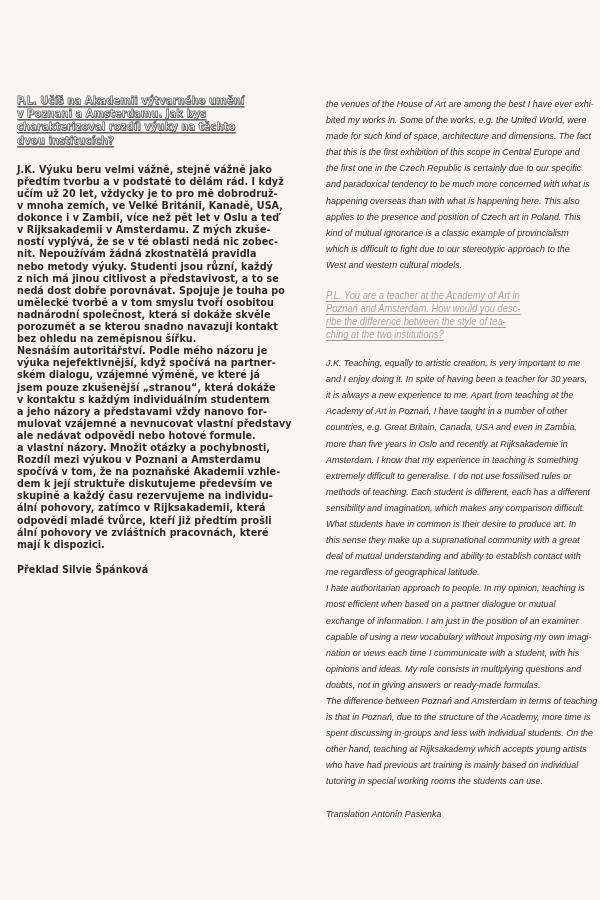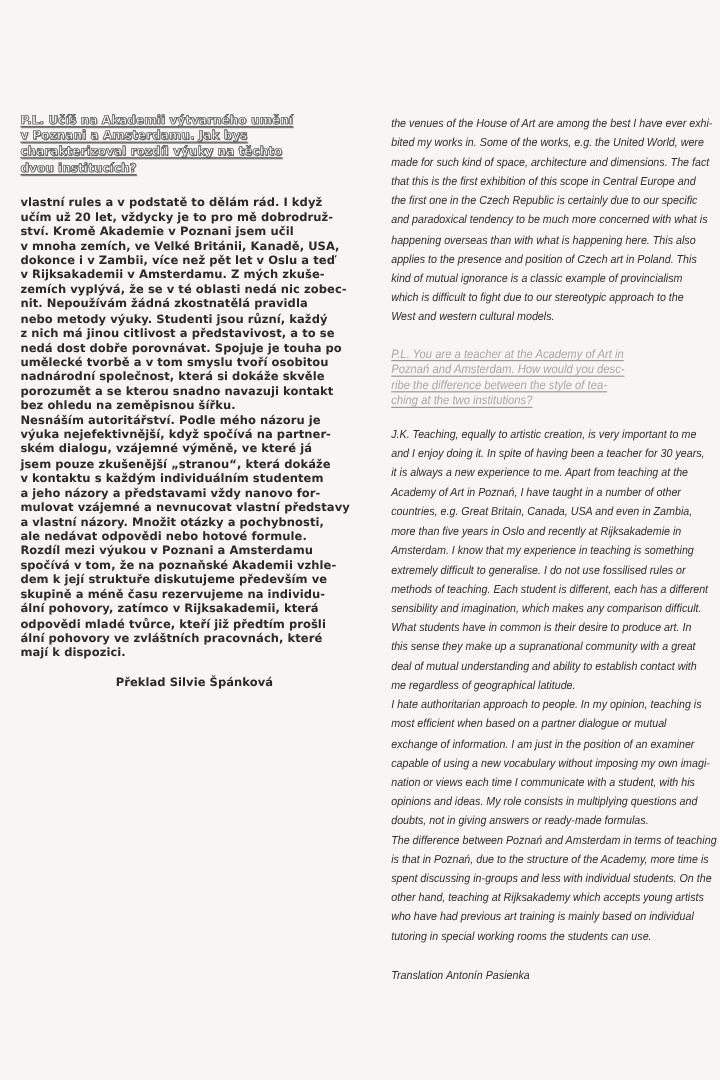--- a/index.html
+++ b/index.html
@@ -59,63 +59,63 @@
     font-size: 10.2px;
     line-height: 13px;
     color: #a8a8a8;
     text-decoration: underline;
     text-decoration-color: #999;
     text-underline-offset: 2px;
     margin: 0 0 14px 0;
   }
   .line { white-space: nowrap; display: block; }
   .para { margin: 0; }
-  .sig-cz { margin-top: 13px; text-align: center; }
+  .sig-cz { margin-top: 13px; }
   .sig-en { margin-top: 16px; }
   .gap { height: 16px; }
 </style>
 </head>
 <body>
 
 <div class="col-left">
   <div class="q-cz">
     <span class="line">P.L. Učíš na Akademii výtvarného umění</span>
     <span class="line">v Poznani a Amsterdamu. Jak bys</span>
     <span class="line">charakterizoval rozdíl výuky na těchto</span>
     <span class="line">dvou institucích?</span>
   </div>
   <div class="para">
-    <span class="line">vlastní rules a v podstatě to dělám rád. I když</span>
+    <span class="line">J.K. Výuku beru velmi vážně, stejně vážně jako</span>
+    <span class="line">předtím tvorbu a v podstatě to dělám rád. I když</span>
     <span class="line">učím už 20 let, vždycky je to pro mě dobrodruž-</span>
-    <span class="line">ství. Kromě Akademie v Poznani jsem učil</span>
     <span class="line">v mnoha zemích, ve Velké Británii, Kanadě, USA,</span>
     <span class="line">dokonce i v Zambii, více než pět let v Oslu a teď</span>
     <span class="line">v Rijksakademii v Amsterdamu. Z mých zkuše-</span>
-    <span class="line">zemích vyplývá, že se v té oblasti nedá nic zobec-</span>
+    <span class="line">ností vyplývá, že se v té oblasti nedá nic zobec-</span>
     <span class="line">nit. Nepoužívám žádná zkostnatělá pravidla</span>
     <span class="line">nebo metody výuky. Studenti jsou různí, každý</span>
     <span class="line">z nich má jinou citlivost a představivost, a to se</span>
     <span class="line">nedá dost dobře porovnávat. Spojuje je touha po</span>
     <span class="line">umělecké tvorbě a v tom smyslu tvoří osobitou</span>
     <span class="line">nadnárodní společnost, která si dokáže skvěle</span>
     <span class="line">porozumět a se kterou snadno navazuji kontakt</span>
     <span class="line">bez ohledu na zeměpisnou šířku.</span>
     <span class="line">Nesnáším autoritářství. Podle mého názoru je</span>
     <span class="line">výuka nejefektivnější, když spočívá na partner-</span>
     <span class="line">ském dialogu, vzájemné výměně, ve které já</span>
     <span class="line">jsem pouze zkušenější „stranou“, která dokáže</span>
     <span class="line">v kontaktu s každým individuálním studentem</span>
     <span class="line">a jeho názory a představami vždy nanovo for-</span>
     <span class="line">mulovat vzájemné a nevnucovat vlastní představy</span>
+    <span class="line">ale nedávat odpovědi nebo hotové formule.</span>
     <span class="line">a vlastní názory. Množit otázky a pochybnosti,</span>
-    <span class="line">ale nedávat odpovědi nebo hotové formule.</span>
     <span class="line">Rozdíl mezi výukou v Poznani a Amsterdamu</span>
     <span class="line">spočívá v tom, že na poznaňské Akademii vzhle-</span>
     <span class="line">dem k její struktuře diskutujeme především ve</span>
-    <span class="line">skupině a méně času rezervujeme na individu-</span>
+    <span class="line">skupině a každý času rezervujeme na individu-</span>
     <span class="line">ální pohovory, zatímco v Rijksakademii, která</span>
     <span class="line">odpovědi mladé tvůrce, kteří již předtím prošli</span>
     <span class="line">ální pohovory ve zvláštních pracovnách, které</span>
     <span class="line">mají k dispozici.</span>
   </div>
   <div class="sig-cz">Překlad Silvie Špánková</div>
 </div>
 
 <div class="col-right">
   <div class="para">

